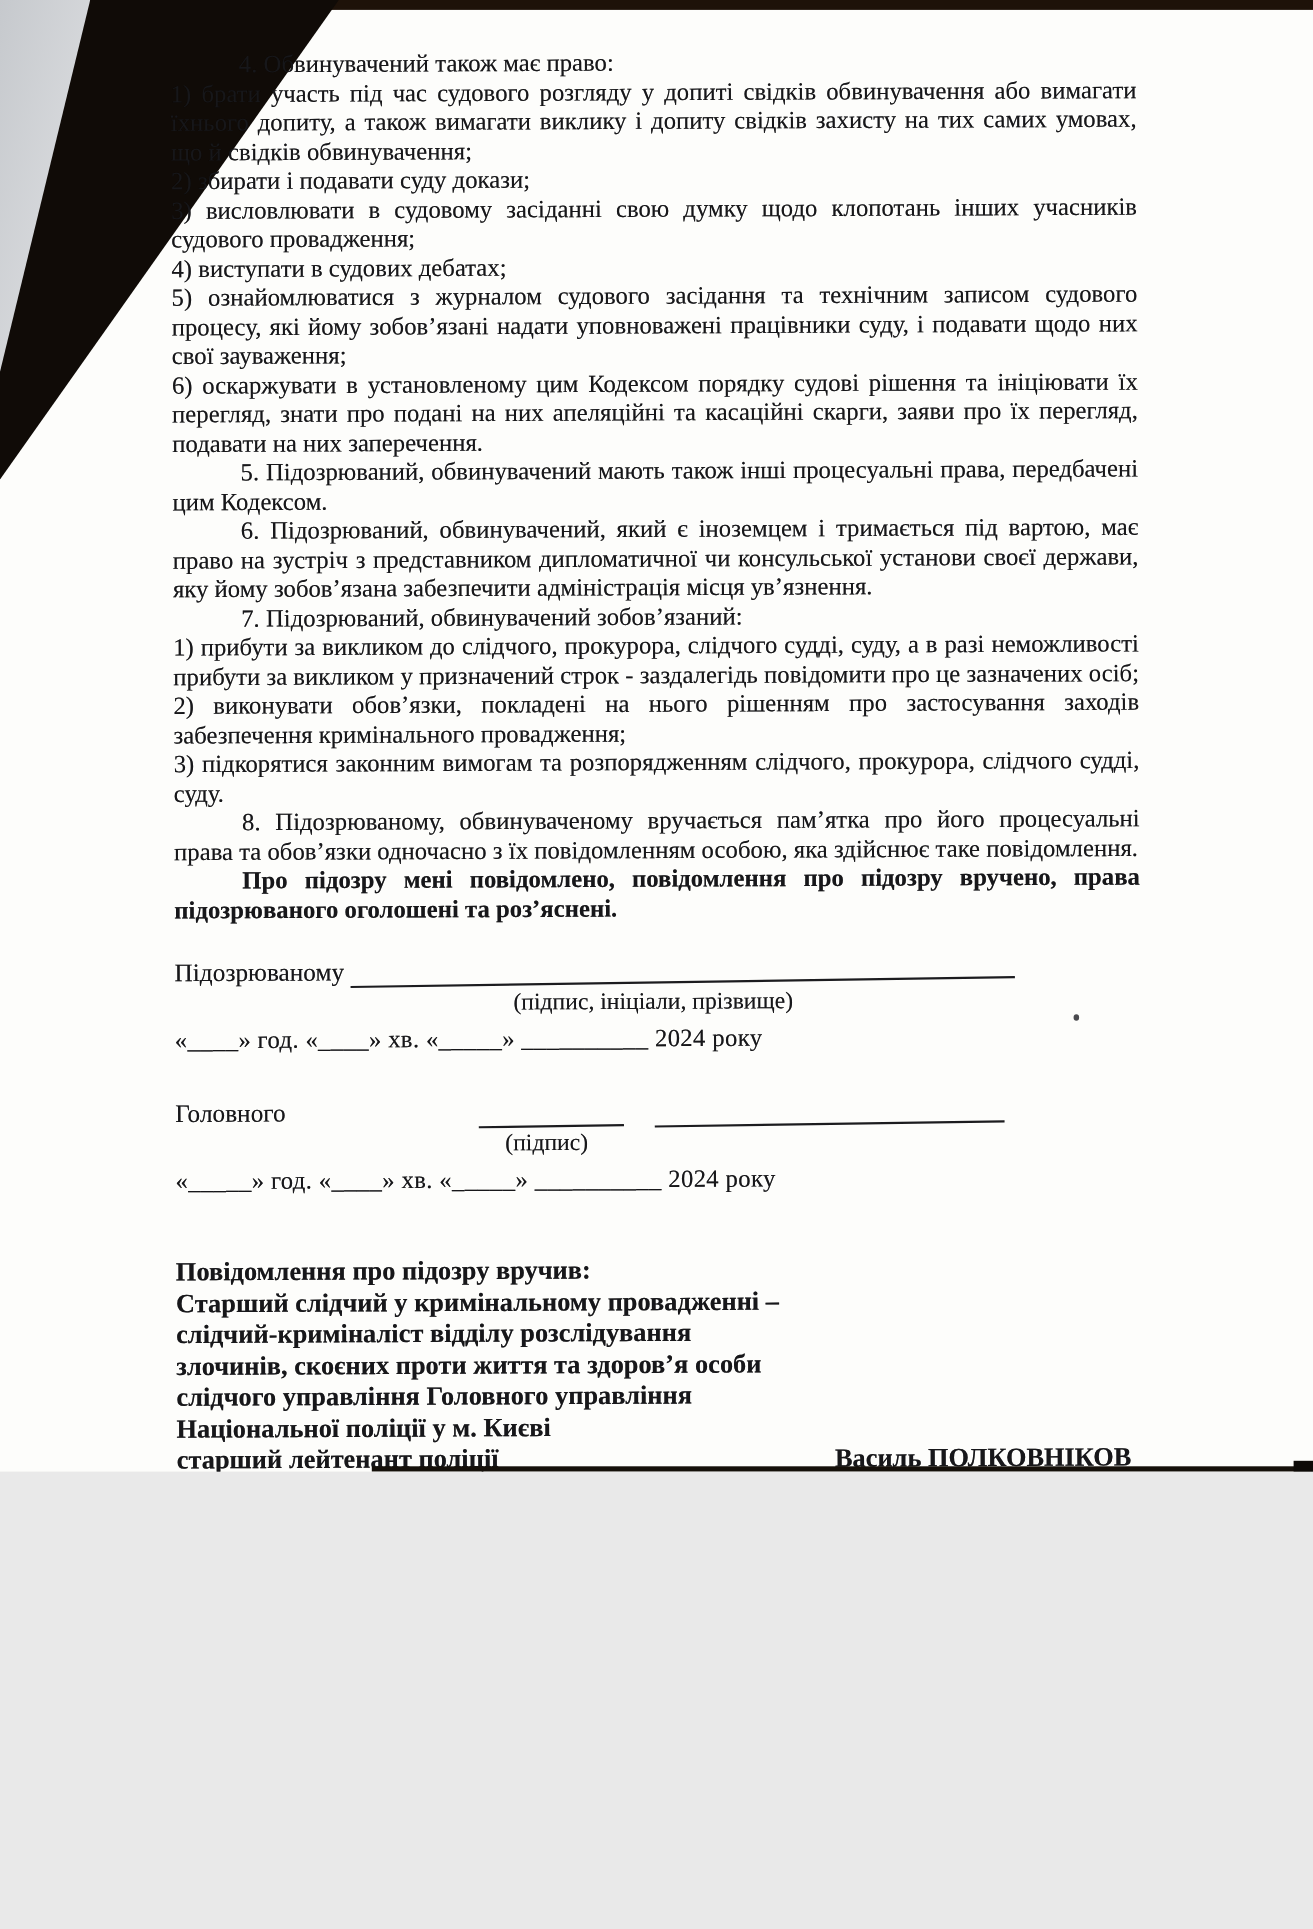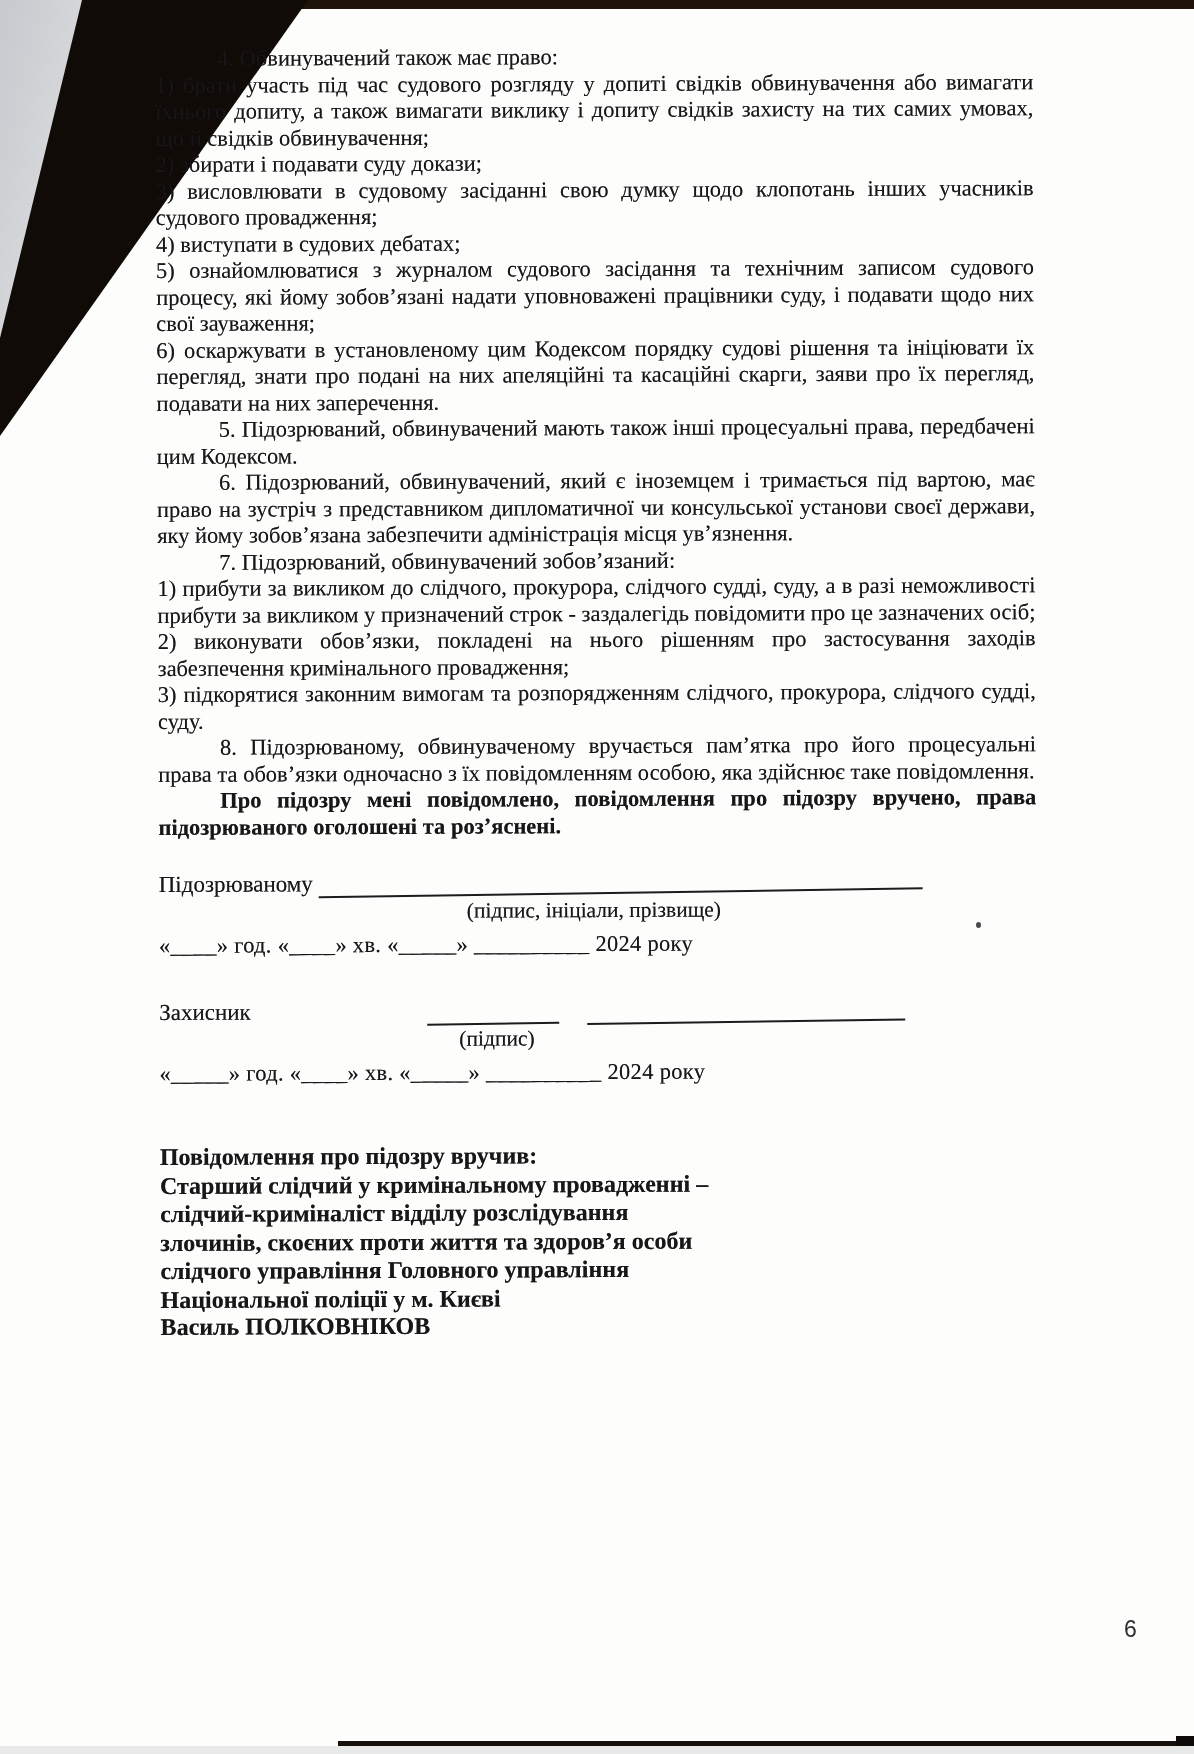--- a/index.html
+++ b/index.html
@@ -1,18 +1,18 @@
 <!DOCTYPE html>
 <html><head>
 <meta charset="utf-8">
 <style>
   html,body{margin:0;padding:0;background:#e9e9e9;}
   .page{
     position:relative;
-    width:1194px;height:1746px;
+    width:1194px;height:1338px;
     background:#fdfdfb;
     overflow:hidden;
     font-family:"Liberation Serif","DejaVu Serif",serif;
     color:#17171a;
   }
   
   .scan-top-strip{
     position:absolute;top:0;left:228px;right:0;height:9px;
     background:linear-gradient(to bottom,#160d06,#2a1a0e 70%,#4a3categories 100%);
     background-color:#1e1209;
@@ -110,36 +110,37 @@
       <div class="sig-row">
         <span>Підозрюваному</span>
         <span class="sig-line line-suspect"></span>
       </div>
       <div class="sig-caption cap-suspect">(підпис, ініціали, прізвище)</div>
       <div class="sig-date">«____» год. «____» хв. «_____» __________ 2024 року</div>
     </div>
 
     <div class="sig-block sig-block-2">
       <div class="sig-row">
-        <span>Захисник</span>
+        <span>Головного</span>
         <span class="sig-line line-def-short"></span>
         <span class="sig-line line-def-long"></span>
       </div>
       <div class="sig-caption cap-def">(підпис)</div>
       <div class="sig-date">«_____» год. «____» хв. «_____» __________ 2024 року</div>
     </div>
 
     <div class="issuer">
       <p>Повідомлення про підозру вручив:</p>
       <p>Старший слідчий у кримінальному провадженні –</p>
       <p>слідчий-криміналіст відділу розслідування</p>
       <p>злочинів, скоєних проти життя та здоров’я особи</p>
       <p>слідчого управління Головного управління</p>
       <p>Національної поліції у м. Києві</p>
       <div class="issuer-last-row">
+        <p>старший лейтенант поліції</p>
         <span class="issuer-name">Василь ПОЛКОВНІКОВ</span>
       </div>
     </div>
 
   </div>
 
   <div class="scan-noise-dot"></div>
   <div class="page-number">6</div>
   <div class="scan-bottom-strip"></div>
   <div class="scan-bottom-nub"></div>

